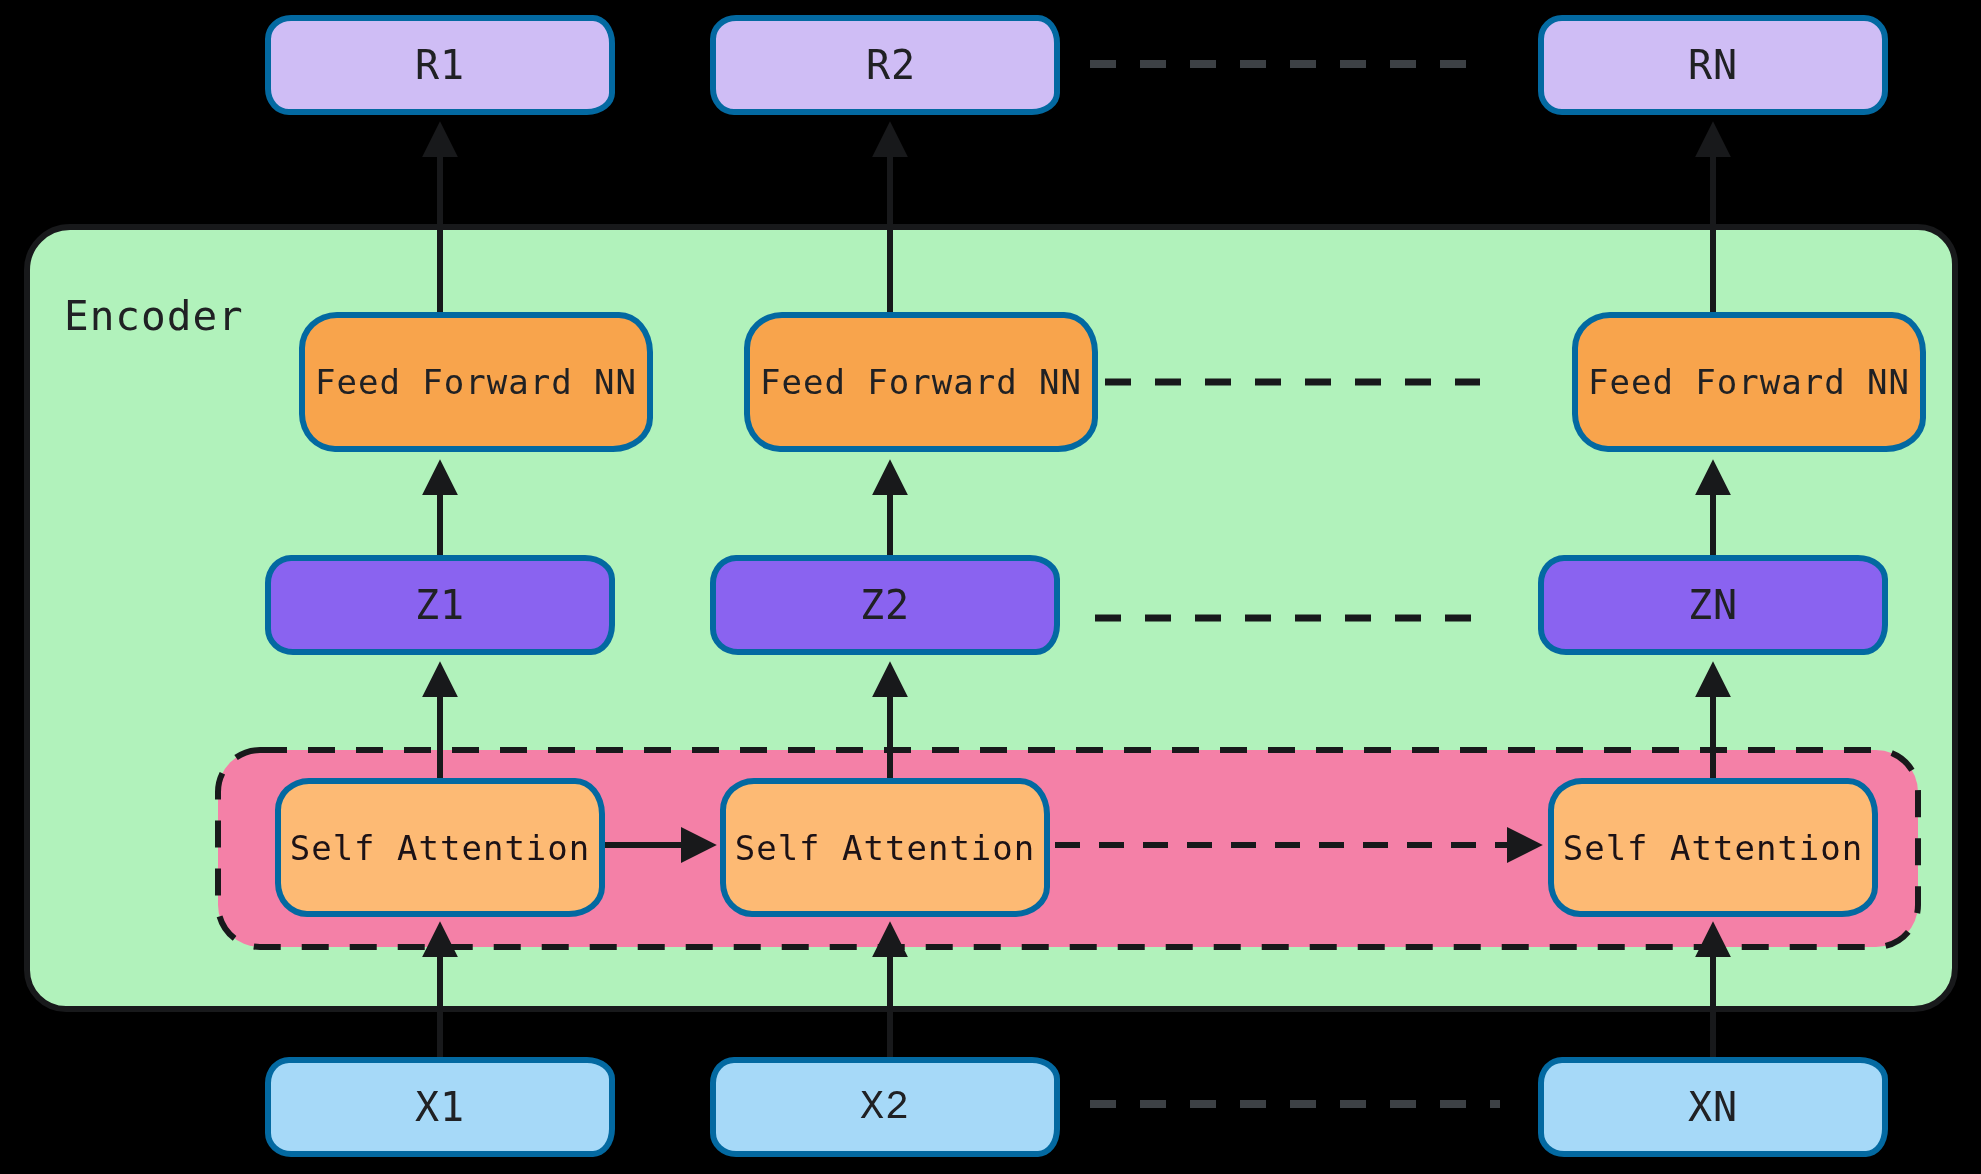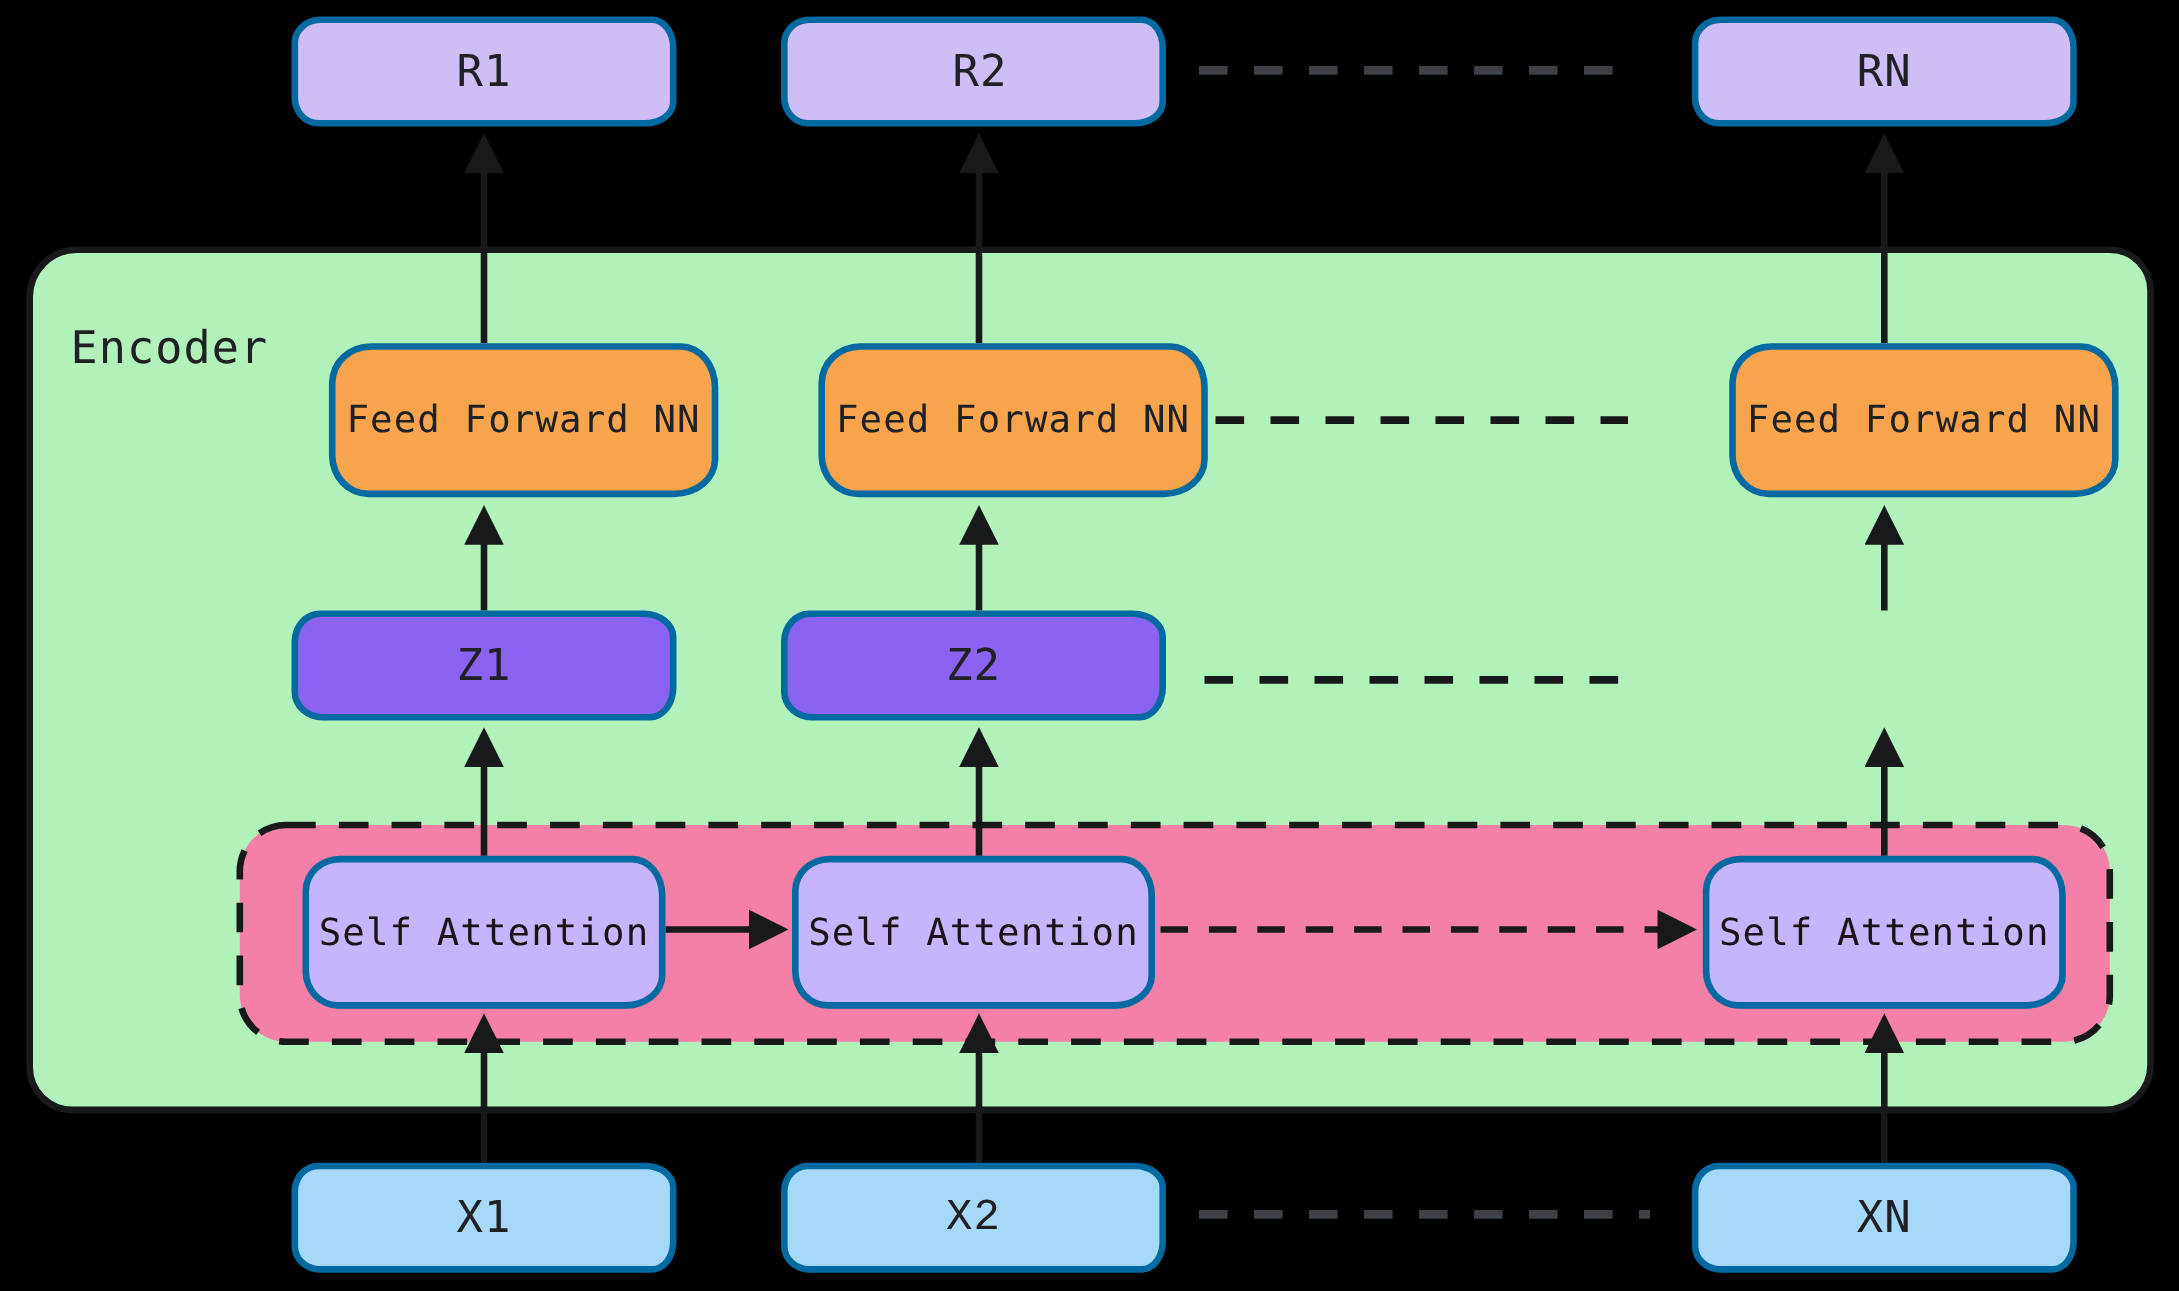--- a/index.html
+++ b/index.html
@@ -48,21 +48,21 @@
     font-size:34px;
     margin-left:36px;
   }
   .z-box{
     width:350px;height:100px;top:555px;
     background:#8a63f0;
     border-radius:26px 30px 24px 28px / 28px 24px 30px 26px;
   }
   .sa-box{
     width:330px;height:139px;top:778px;
-    background:#c4b5fd;
+    background:#fdba74;
     border-radius:34px 30px 36px 32px / 32px 36px 30px 34px;
     font-size:34px;
     color:#1c1216;
   }
   .x-box{
     width:350px;height:100px;top:1057px;
     background:#a6d9f8;
     border-radius:24px 28px 22px 26px / 26px 22px 28px 24px;
   }
 </style>
@@ -103,28 +103,29 @@
     <path d="M1055 845 L1532 845" stroke="#18191b" stroke-width="6" fill="none" stroke-dasharray="25 19" marker-end="url(#ah)"></path>
 
     <path d="M1105 382 L1480 382" stroke="#18191b" stroke-width="7" fill="none" stroke-dasharray="26 24"></path>
     <path d="M1095 618 L1490 618" stroke="#18191b" stroke-width="7" fill="none" stroke-dasharray="26 24"></path>
     <path d="M1090 64 L1490 64" stroke="#3d4145" stroke-width="8" fill="none" stroke-dasharray="26 24"></path>
     <path d="M1090 1104 L1500 1104" stroke="#3d4145" stroke-width="8" fill="none" stroke-dasharray="26 24"></path>
   </svg>
 
   <div class="box r-box" style="left:265px;">R1</div>
   <div class="box r-box" style="left:710px;padding-left:12px;">R2</div>
-  <div class="box r-box" style="left:1538px;">RN</div>
+  <div class="box r-box" style="left:1538px;border-radius:24px;">RN</div>
 
   <div class="box ff-box" style="left:263px;">Feed Forward NN</div>
   <div class="box ff-box" style="left:708px;">Feed Forward NN</div>
   <div class="box ff-box" style="left:1536px;">Feed Forward NN</div>
 
   <div class="box z-box" style="left:265px;">Z1</div>
   <div class="box z-box" style="left:710px;">Z2</div>
+  <div class="box z-box" style="left:1538px;">ZN</div>
 
   <div class="box sa-box" style="left:275px;">Self Attention</div>
   <div class="box sa-box" style="left:720px;">Self Attention</div>
   <div class="box sa-box" style="left:1548px;">Self Attention</div>
 
   <div class="box x-box" style="left:265px;">X1</div>
   <div class="box x-box" style="left:710px;font-family:Liberation Mono, monospace;">X2</div>
   <div class="box x-box" style="left:1538px;">XN</div>
 
 </div>

